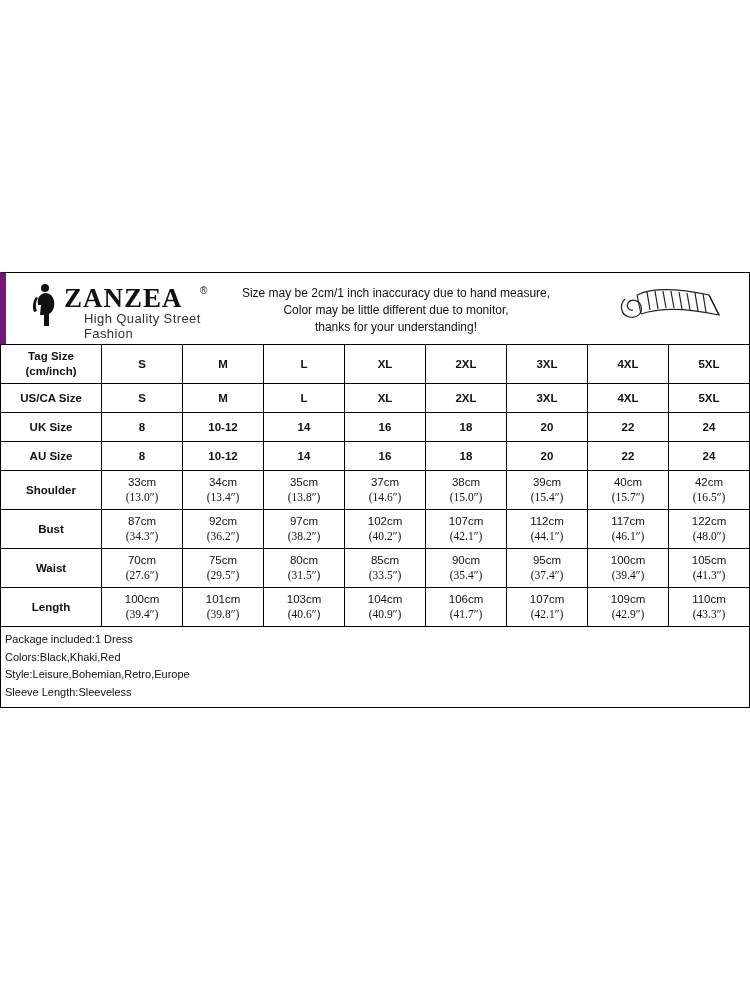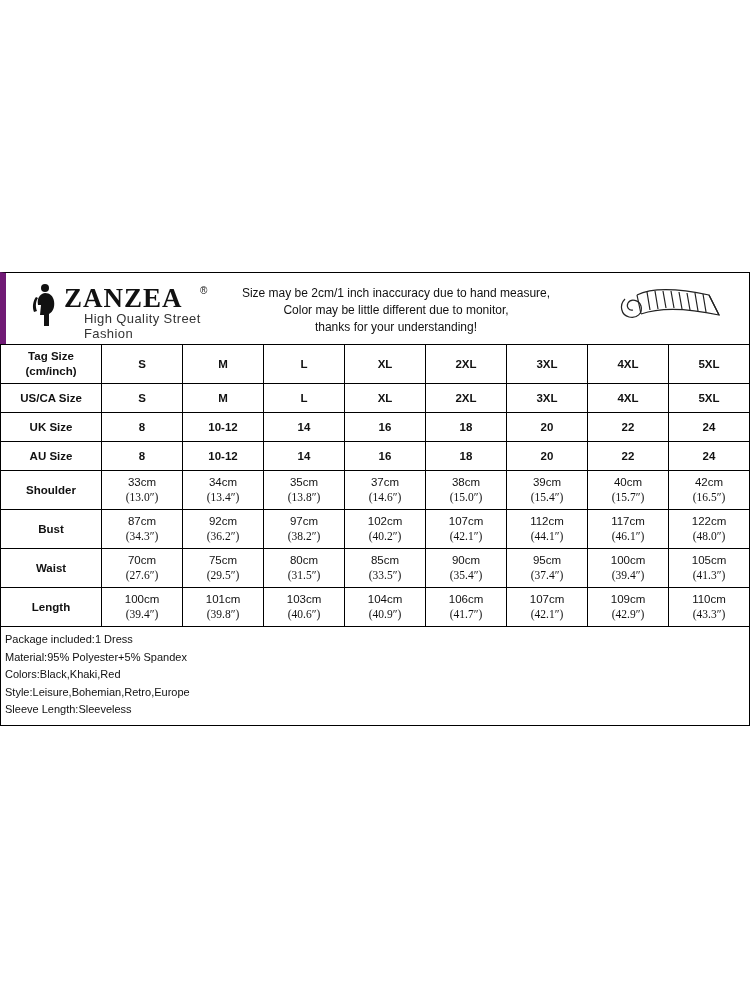--- a/index.html
+++ b/index.html
@@ -363,19 +363,18 @@
         <td class="two-line">
           <span class="cm">110cm</span>
           <span class="inch">(43.3″)</span>
         </td>
       </tr>
     </tbody>
   </table>
 
   <div class="footer">
     <div>Package included:1 Dress</div>
-    <div>Material:95% Polyester+5% Spandex</div>
     <div>Colors:Black,Khaki,Red</div>
     <div>Style:Leisure,Bohemian,Retro,Europe</div>
     <div>Sleeve Length:Sleeveless</div>
   </div>
 
 </div>
 
 </body></html>

